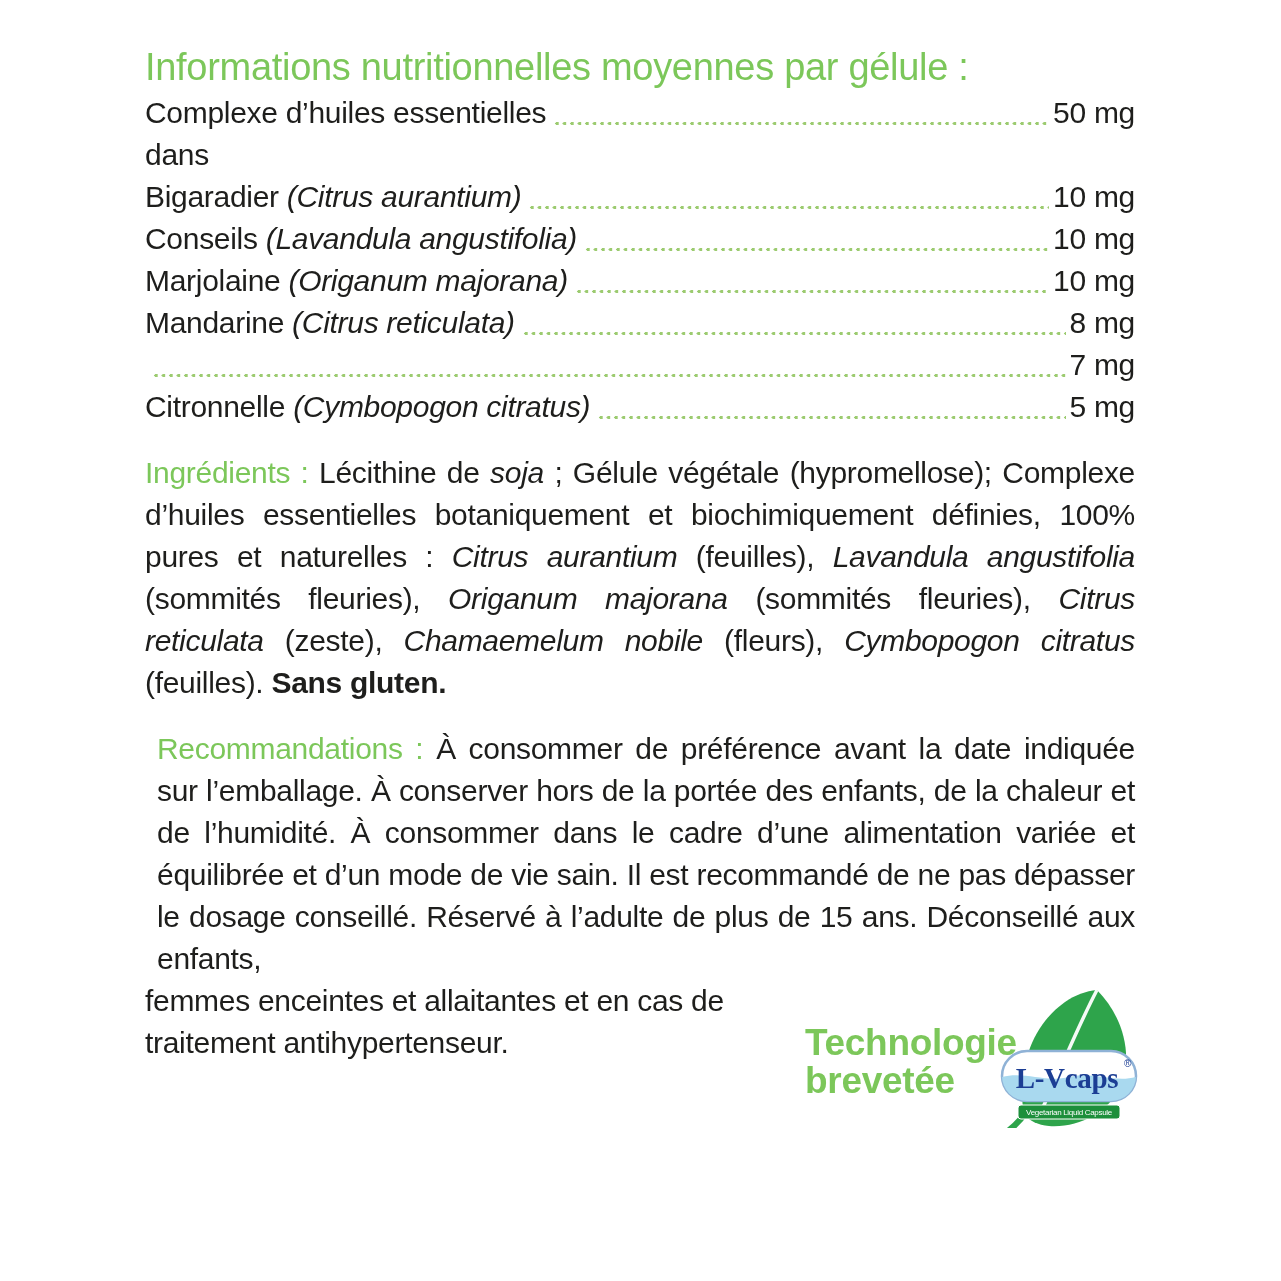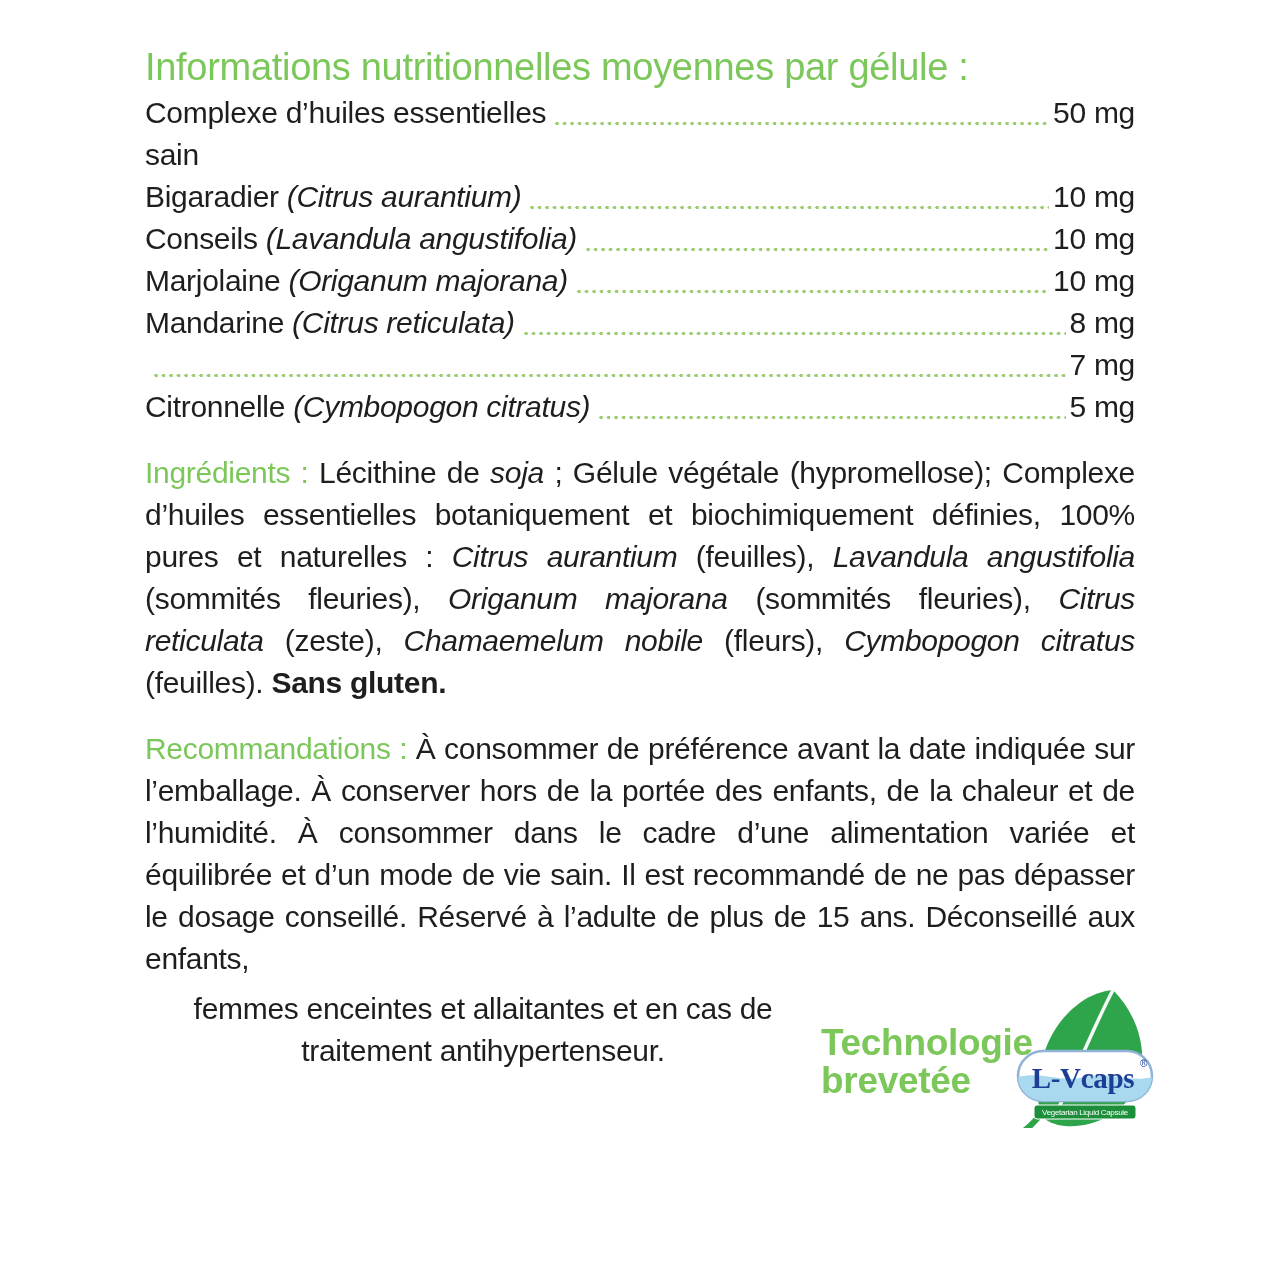--- a/index.html
+++ b/index.html
@@ -18,45 +18,45 @@
   .nlabel { white-space:nowrap; }
   .lat { font-style:italic; }
   .leader {
     flex:1 1 auto; height:5px; margin:0 4px 8px 8px;
     background-image:radial-gradient(circle at 3px 2.5px, var(--leader_green,#9ccb70) 1.7px, rgba(0,0,0,0) 1.9px);
     background-size:7.5px 5px; background-repeat:repeat-x; background-position:left bottom;
   }
   .nvalue { white-space:nowrap; }
   .dont { height:42px; }
   .para { text-align:justify; margin:24px 0 0 0; }
-  .para-main { text-align:justify; text-align-last:justify; margin:24px 0 0 0; }
+  .para-main { text-align:justify; text-align-last:justify; margin:24px 0 0 12px; }
   .i { font-style:italic;margin-top:16px; }
   .b { font-weight:bold; }
   .footer { display:flex; align-items:flex-start; }
-  .wrap-text { flex:0 0 660px; text-align:center; margin:8px; }
+  .wrap-text { flex:0 0 660px; text-align:left; margin:0; }
   .tech {
     width:175px; margin-top:44px;
     font-weight:bold; font-size:37px; line-height:38px; letter-spacing:-0.3px;
   }
   .logo { width:150px; height:140px; margin-left:14px; margin-top:8px; flex:0 0 150px; }
 </style>
 </head>
 <body>
 
 <div class="content">
 
   <h1 class="title green">Informations nutritionnelles moyennes par gélule :</h1>
 
   <div class="nrow">
     <span class="nlabel">Complexe d’huiles essentielles</span>
     <span class="leader"></span>
     <span class="nvalue">50 mg</span>
   </div>
 
-  <div class="dont">sain</div>
+  <div class="dont">dans</div>
 
   <div class="nrow">
     <span class="nlabel"><span>Bigaradier</span> <span class="lat">(Citrus aurantium)</span></span>
     <span class="leader"></span>
     <span class="nvalue">10 mg</span>
   </div>
 
   <div class="nrow">
     <span class="nlabel"><span>Conseils</span> <span class="lat">(Lavandula angustifolia)</span></span>
     <span class="leader"></span>

